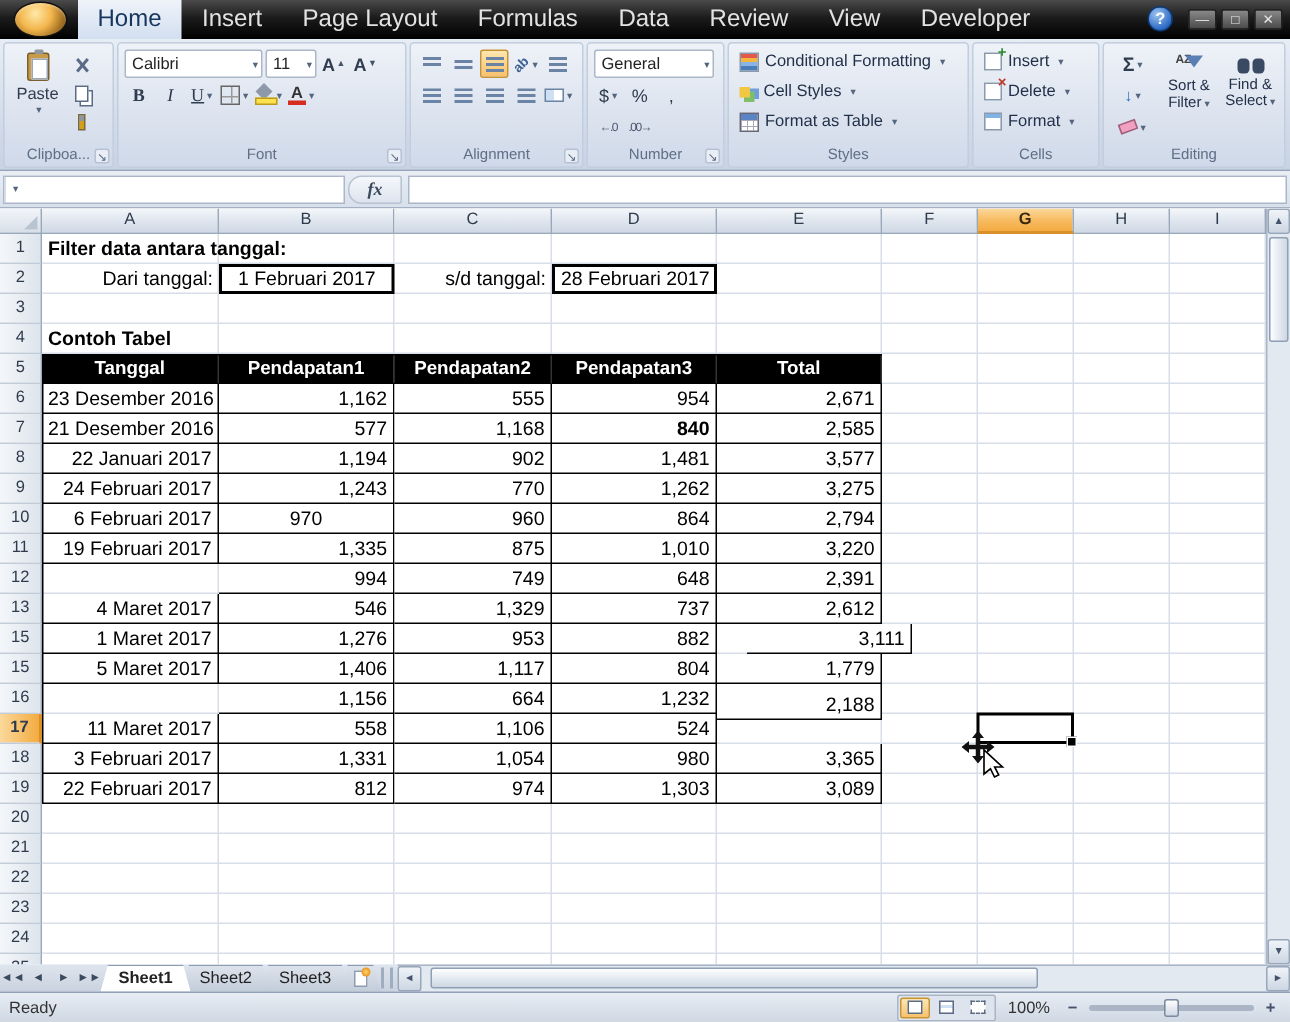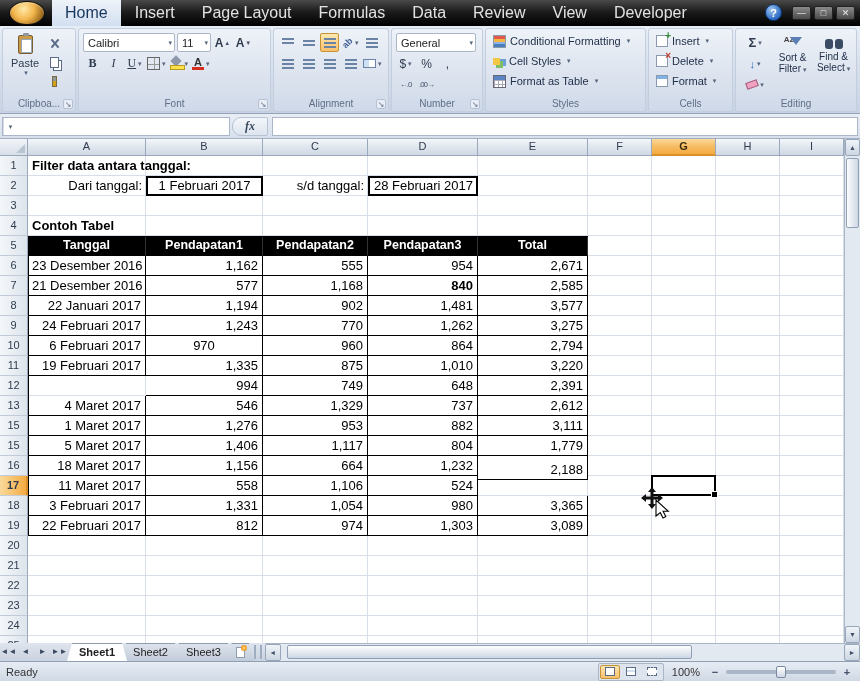--- a/index.html
+++ b/index.html
@@ -725,27 +725,26 @@
         <div class="cc tc ar" style="left: 450px; top: 220px; width: 110px; height: 20px;">2,391</div>
         <div class="cc tc ar" style="left: 0px; top: 240px; width: 118px; height: 20px;">4 Maret 2017</div>
         <div class="cc tc ar" style="left: 118px; top: 240px; width: 117px; height: 20px;">546</div>
         <div class="cc tc ar" style="left: 235px; top: 240px; width: 105px; height: 20px;">1,329</div>
         <div class="cc tc ar" style="left: 340px; top: 240px; width: 110px; height: 20px;">737</div>
         <div class="cc tc ar" style="left: 450px; top: 240px; width: 110px; height: 20px;">2,612</div>
         <div class="cc tc ar" style="left: 0px; top: 260px; width: 118px; height: 20px;">1 Maret 2017</div>
         <div class="cc tc ar" style="left: 118px; top: 260px; width: 117px; height: 20px;">1,276</div>
         <div class="cc tc ar" style="left: 235px; top: 260px; width: 105px; height: 20px;">953</div>
         <div class="cc tc ar" style="left: 340px; top: 260px; width: 110px; height: 20px;">882</div>
-        <div class="cc tc ar" style="left: 450px; top: 260px; width: 110px; height: 20px;">3,111</div>
+        <div class="cc tc ar" style="left: 470px; top: 260px; width: 110px; height: 20px;">3,111</div>
         <div class="cc tc ar" style="left: 0px; top: 280px; width: 118px; height: 20px;">5 Maret 2017</div>
         <div class="cc tc ar" style="left: 118px; top: 280px; width: 117px; height: 20px;">1,406</div>
         <div class="cc tc ar" style="left: 235px; top: 280px; width: 105px; height: 20px;">1,117</div>
         <div class="cc tc ar" style="left: 340px; top: 280px; width: 110px; height: 20px;">804</div>
         <div class="cc tc ar" style="left: 450px; top: 280px; width: 110px; height: 20px;">1,779</div>
-        <div class="cc tc ar" style="left: 0px; top: 300px; width: 118px; height: 20px;">18 Maret 2017</div>
         <div class="cc tc ar" style="left: 118px; top: 300px; width: 117px; height: 20px;">1,156</div>
         <div class="cc tc ar" style="left: 235px; top: 300px; width: 105px; height: 20px;">664</div>
         <div class="cc tc ar" style="left: 340px; top: 300px; width: 110px; height: 20px;">1,232</div>
         <div class="cc tc ar" style="left: 450px; top: 300px; width: 110px; height: 20px;">3,052</div>
         <div class="cc tc ar" style="left: 0px; top: 320px; width: 118px; height: 20px;">11 Maret 2017</div>
         <div class="cc tc ar" style="left: 118px; top: 320px; width: 117px; height: 20px;">558</div>
         <div class="cc tc ar" style="left: 235px; top: 320px; width: 105px; height: 20px;">1,106</div>
         <div class="cc tc ar" style="left: 340px; top: 320px; width: 110px; height: 20px;">524</div>
         <div class="cc tc ar" style="left: 450px; top: 304px; width: 110px; height: 20px;">2,188</div>
         <div class="cc tc ar" style="left: 0px; top: 340px; width: 118px; height: 20px;">3 Februari 2017</div>

